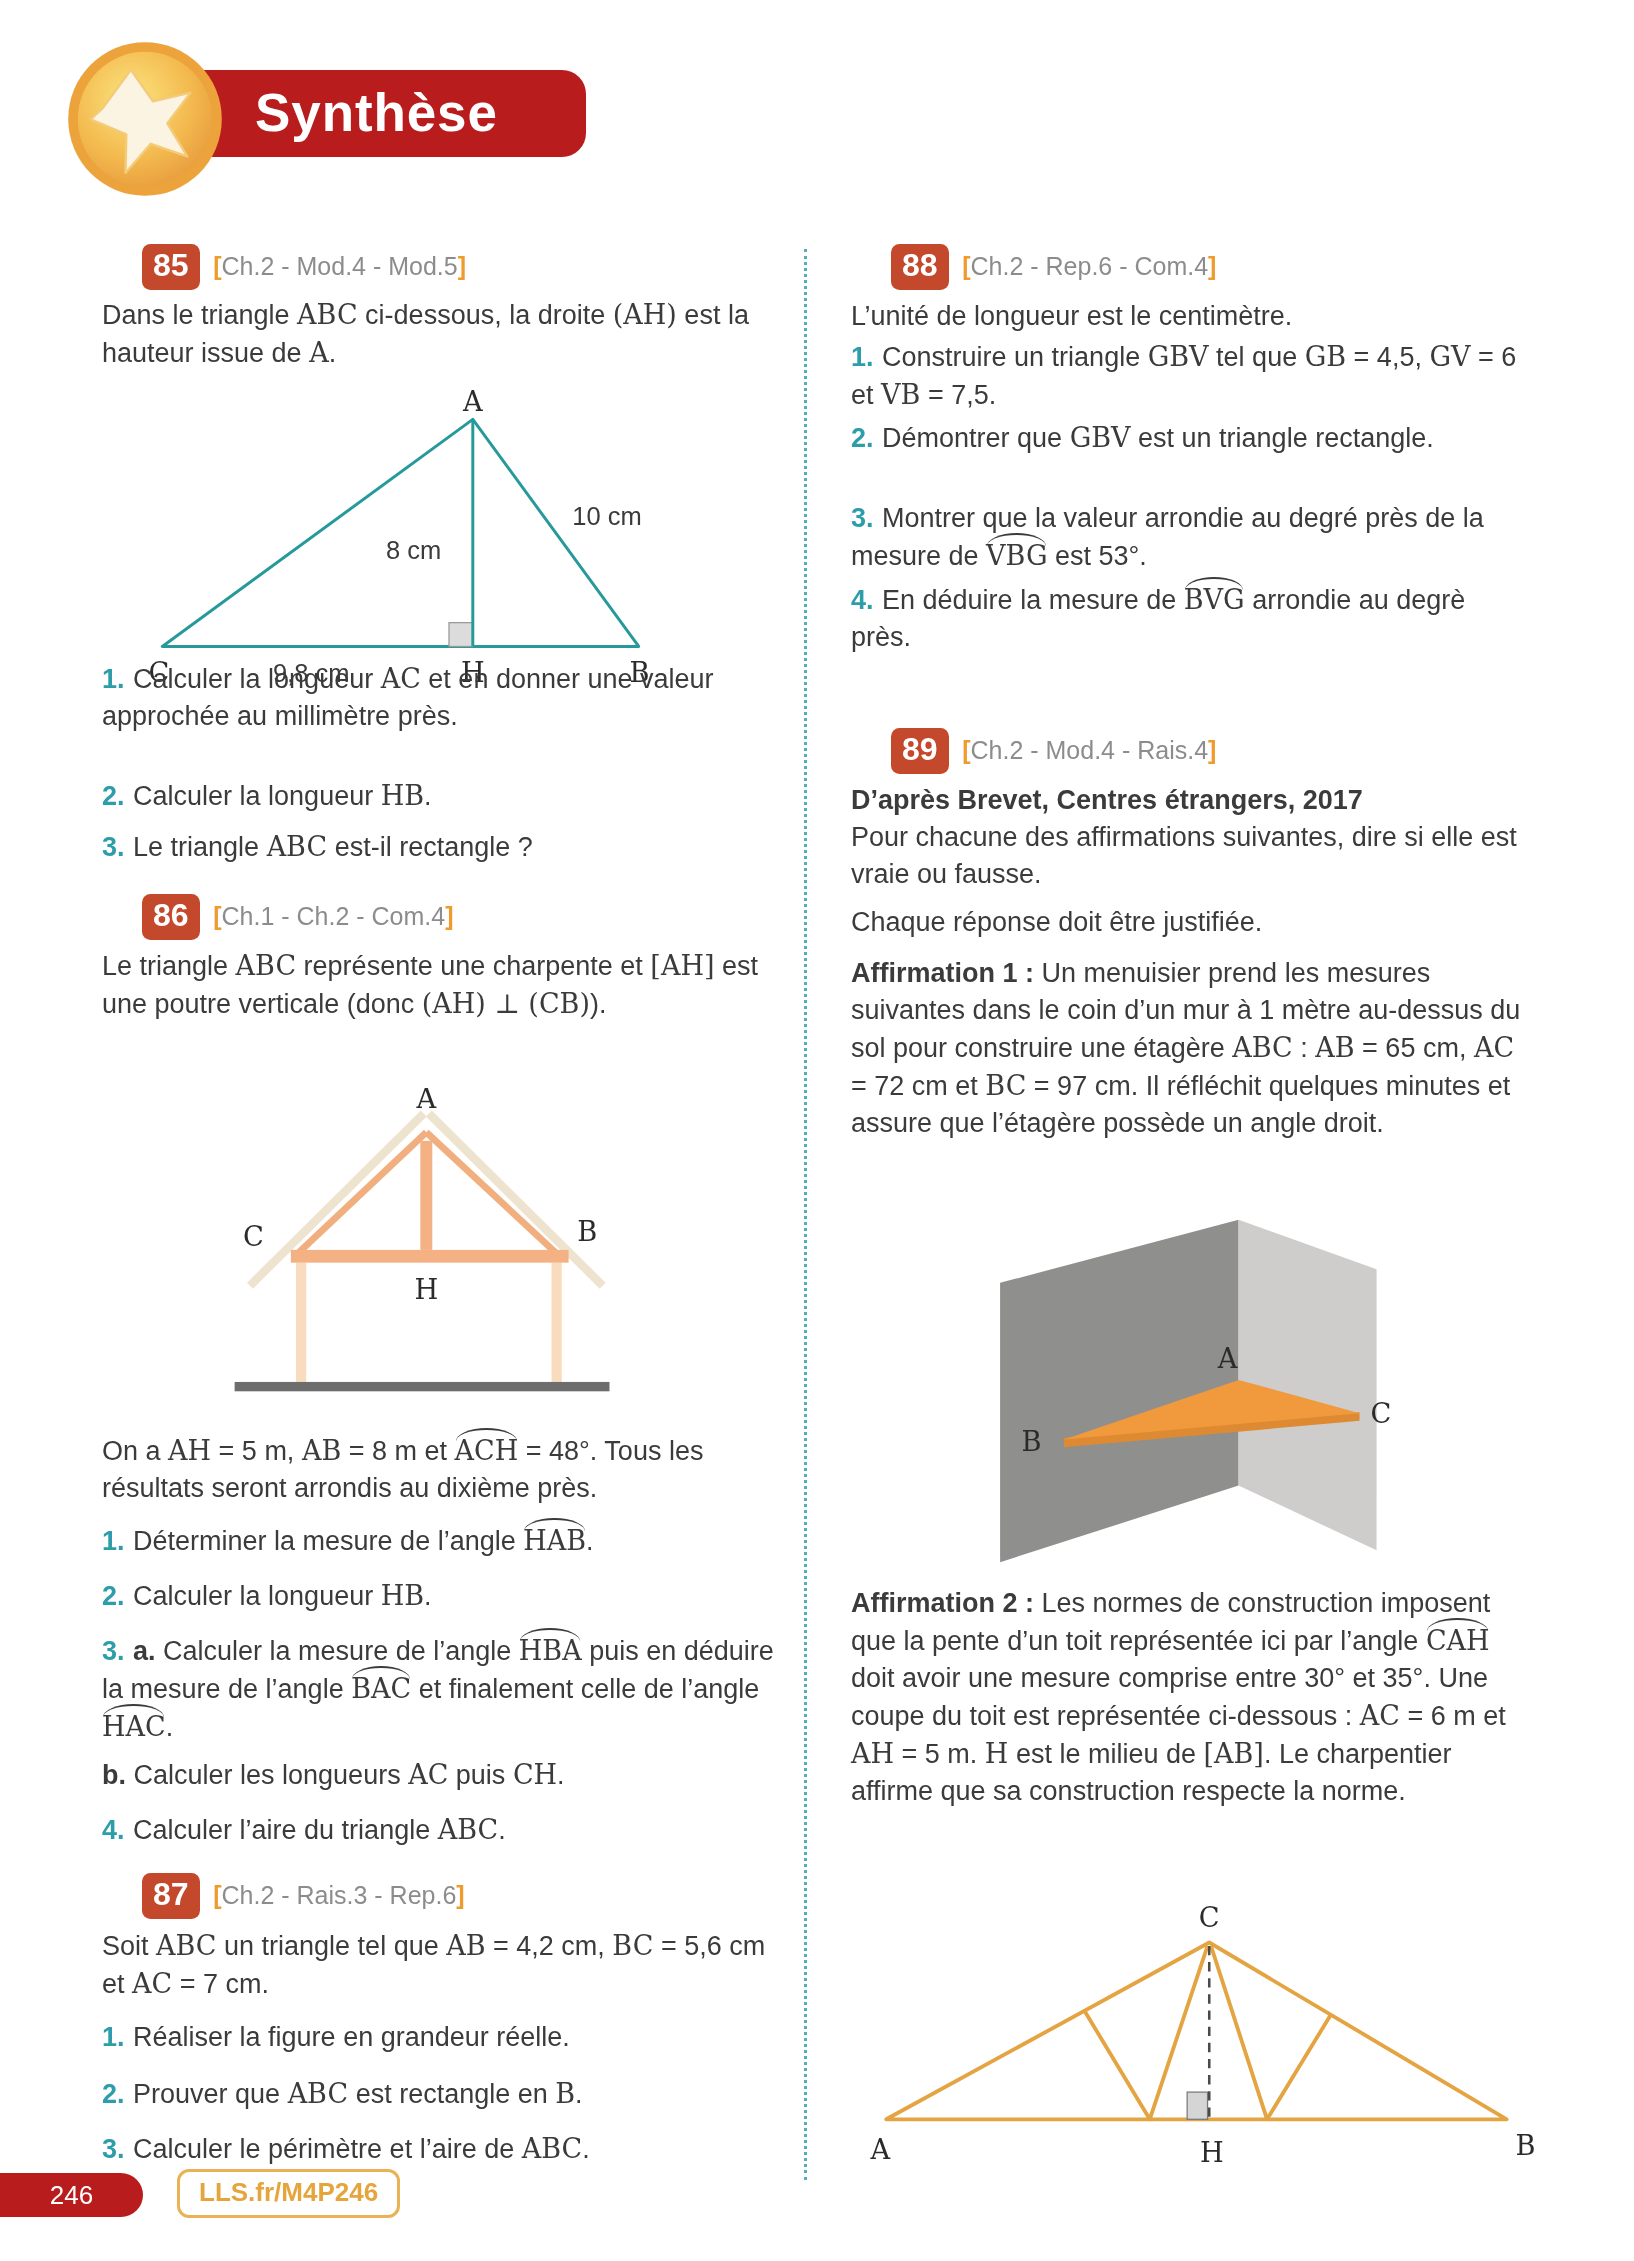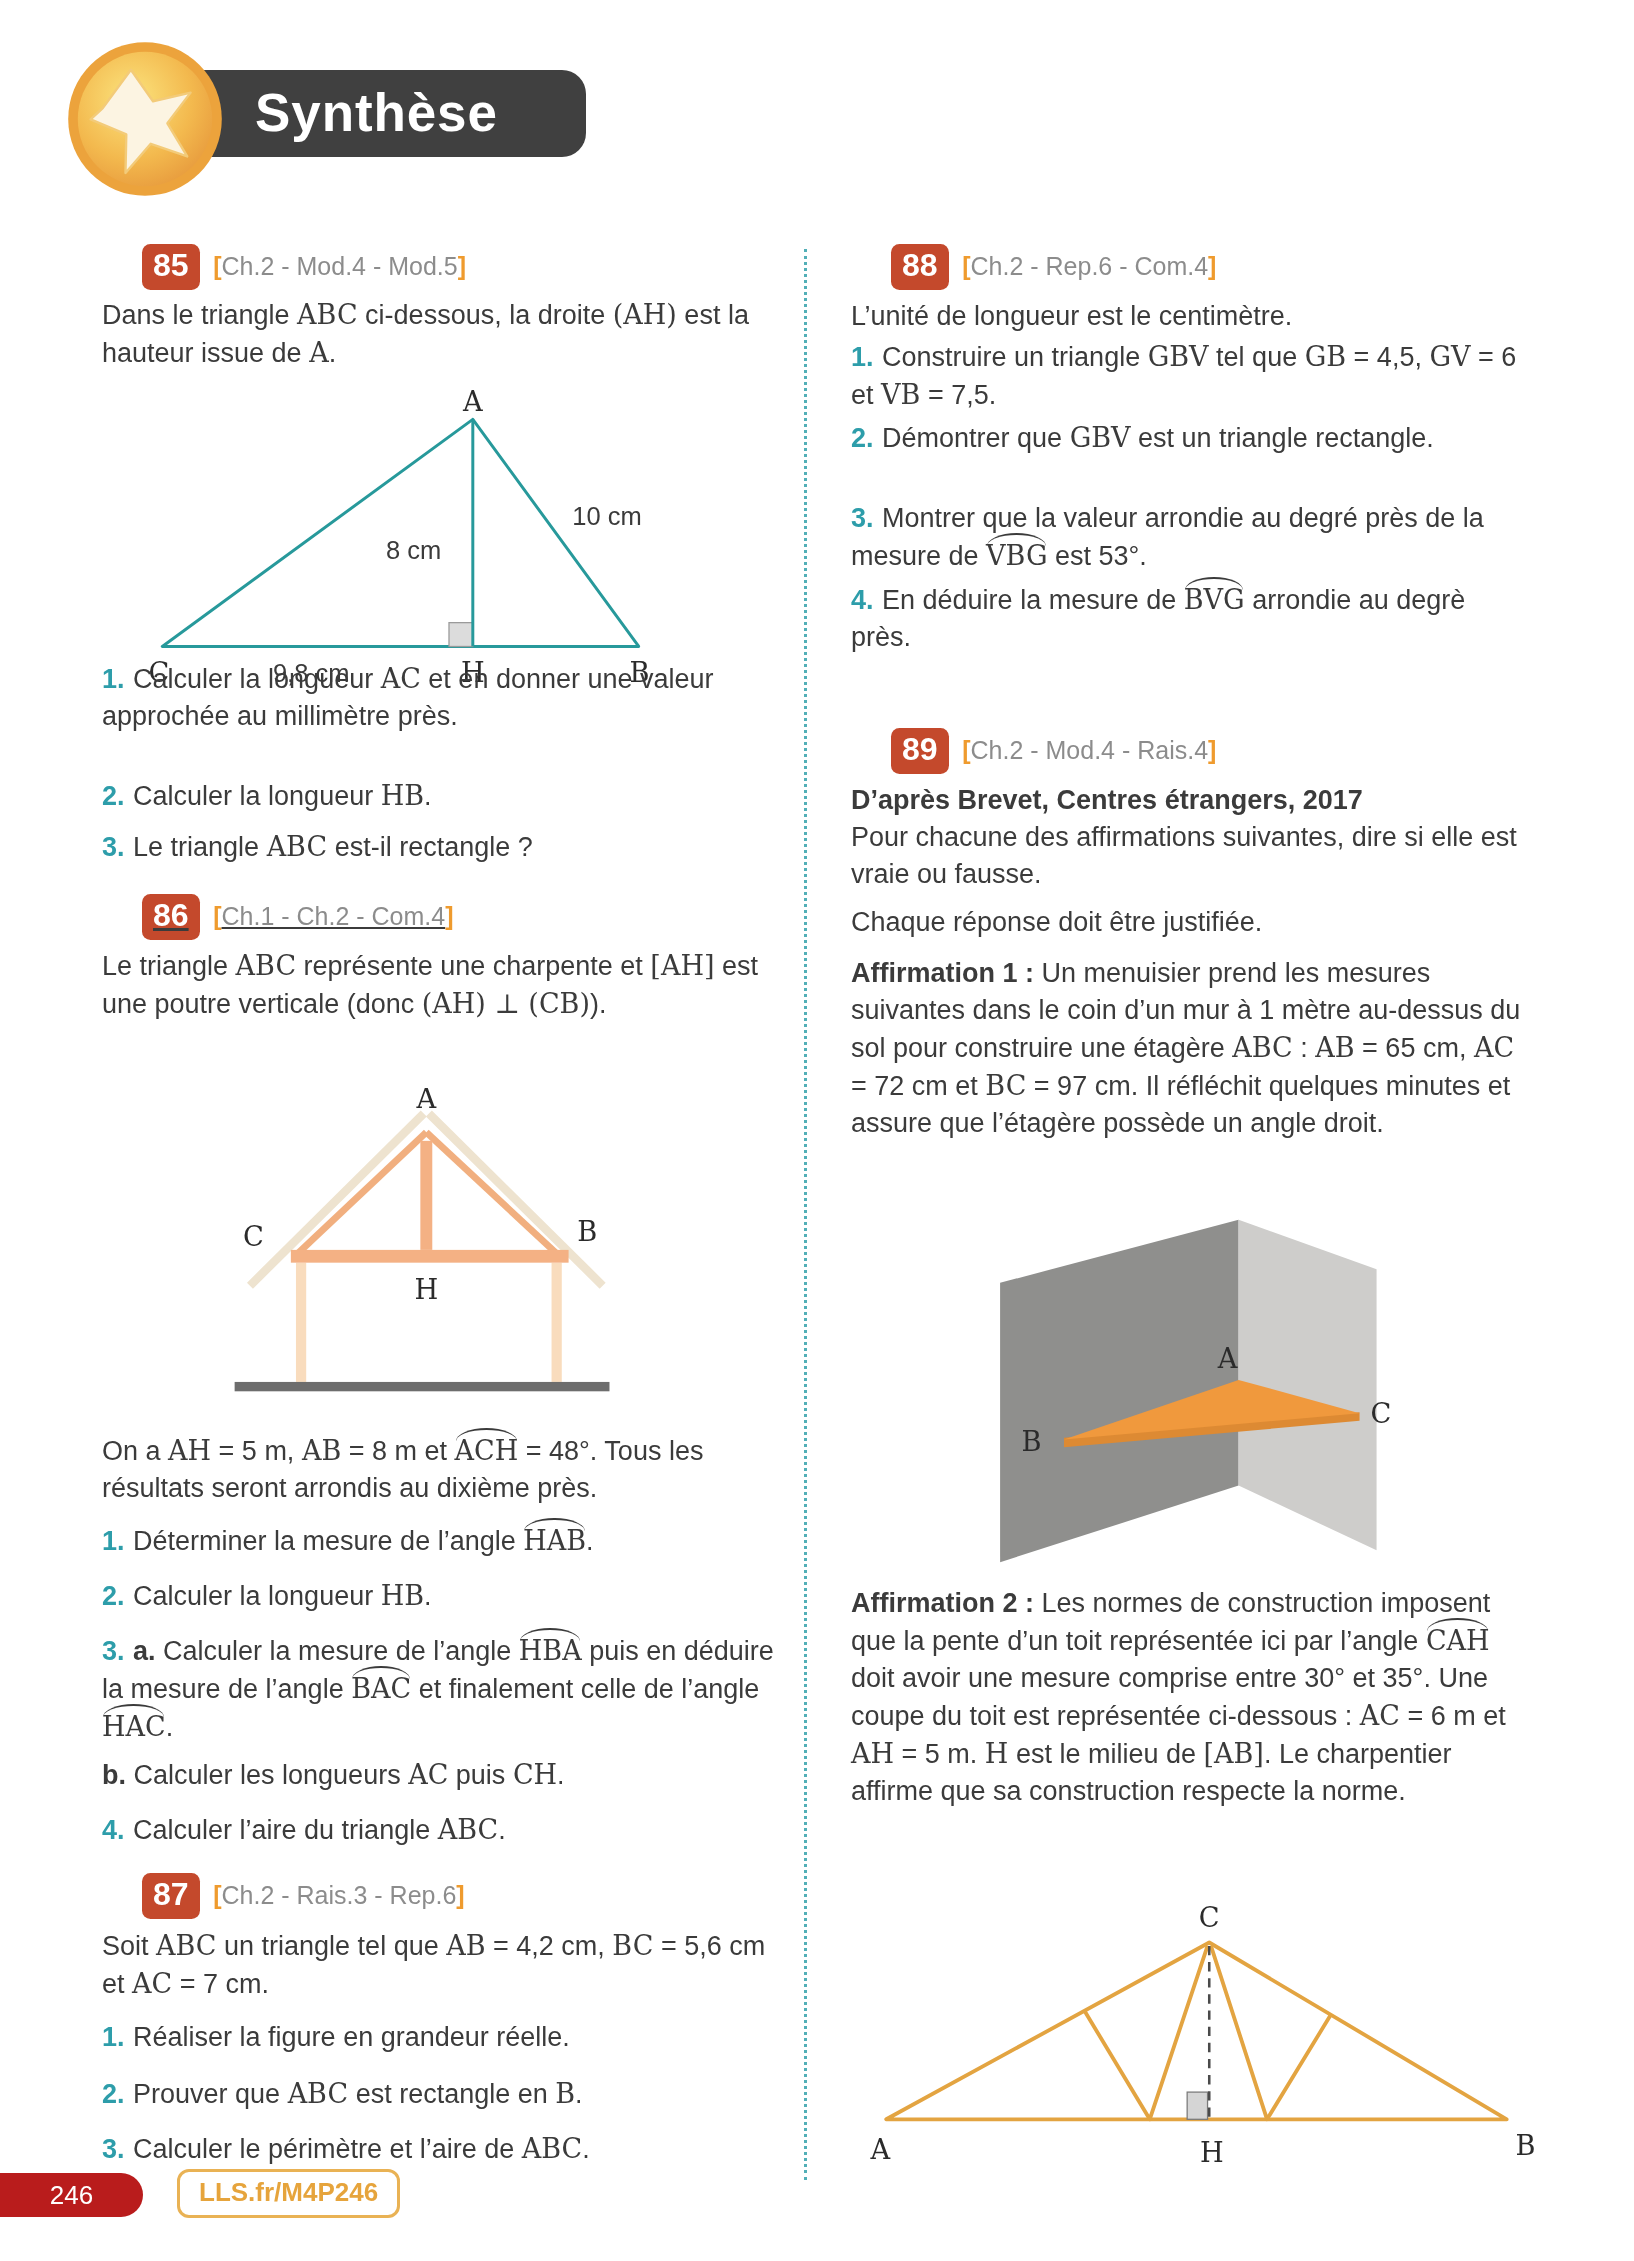--- a/index.html
+++ b/index.html
@@ -2,21 +2,21 @@
 <html style="font-size:13.6px"><head>
 <meta charset="utf-8">
 <style>
   html,body{margin:0;padding:0;}
   body{
     width:1635px;height:2261px;position:relative;background:#ffffff;
     font-family:"Liberation Sans", sans-serif;color:#3b3b3b;overflow:hidden;
   }
   
   .banner{position:absolute;left:85px;top:70px;width:501px;height:87px;
-    background:#404040;border-radius:24px;}
+    background:#b91c1c;border-radius:24px;}
   .banner .title{position:absolute;left:170px;top:0;height:87px;line-height:85px;
     color:#fff;font-size:53px;font-weight:bold;letter-spacing:0.9px;}
   .medal{position:absolute;left:65px;top:39px;width:160px;height:160px;}
   
   .divider{position:absolute;left:804px;top:249px;height:1931px;width:0;
     border-left:3.4px dotted #35a2ab;opacity:.85;}
   
   .exhead{position:absolute;display:flex;align-items:center;gap:13.6px;margin-left:40px;}
   .exnum{background:#c4492c;color:#fff;font-weight:bold;font-size:32px;line-height:1;
     padding:5.1px 11px 8.5px;border-radius:8.5px;}
@@ -78,21 +78,21 @@
   <text class="figlabel" x="405" y="347" text-anchor="middle">H</text>
   <text class="figmeas" x="368" y="202" text-anchor="end">8 cm</text>
   <text class="figmeas" x="522" y="162" text-anchor="start">10 cm</text>
   <text class="figmeas" x="215" y="347" text-anchor="middle">9,8 cm</text>
 </svg>
 
 <div class="txt" style="left:102px;top:660px;"><span class="qnum">1.</span><span><span>Calculer la longueur </span><span class="m">AC</span><span> et en donner une valeur approchée au millimètre près.</span></span></div>
 <div class="txt" style="left:102px;top:777px;"><span class="qnum">2.</span><span><span>Calculer la longueur </span><span class="m">HB</span><span>.</span></span></div>
 <div class="txt" style="left:102px;top:828px;"><span class="qnum">3.</span><span><span>Le triangle </span><span class="m">ABC</span><span> est-il rectangle ?</span></span></div>
 
-<div class="exhead" style="left:102px;top:894px;text-decoration:underline;">
+<div class="exhead" style="left:102px;top:894px;">
   <span class="exnum">86</span>
   <span class="tag"><span class="bk">[</span><span>Ch.1 - Ch.2 - Com.4</span><span class="bk">]</span></span>
 </div>
 <div class="txt" style="left:102px;top:947px;"><span>Le triangle </span><span class="m">ABC</span><span> représente une charpente et </span><span class="m">[AH]</span><span> est une poutre verticale (donc </span><span class="m">(AH) ⊥ (CB)</span><span>).</span></div>
 
 <svg class="fig" style="left:175px;top:1088px;" width="443" height="311" viewBox="0 0 520 365">
   <line x1="292" y1="30" x2="88" y2="232" stroke="#eee3cf" stroke-width="10"></line>
   <line x1="298" y1="30" x2="502" y2="232" stroke="#eee3cf" stroke-width="10"></line>
   <line x1="295" y1="52" x2="140" y2="198" stroke="#f1af7f" stroke-width="8"></line>
   <line x1="295" y1="52" x2="452" y2="198" stroke="#f1af7f" stroke-width="8"></line>

